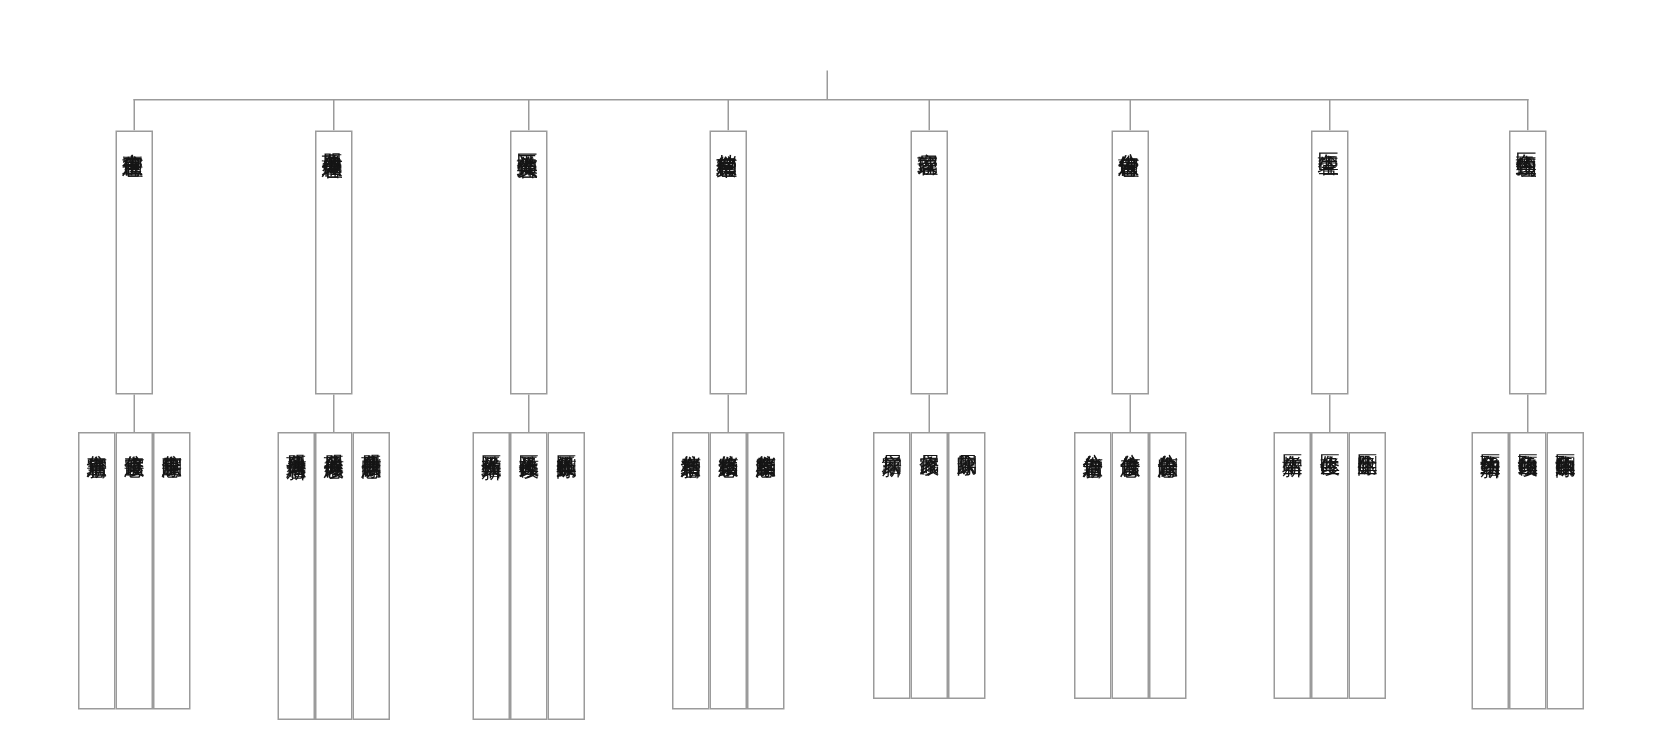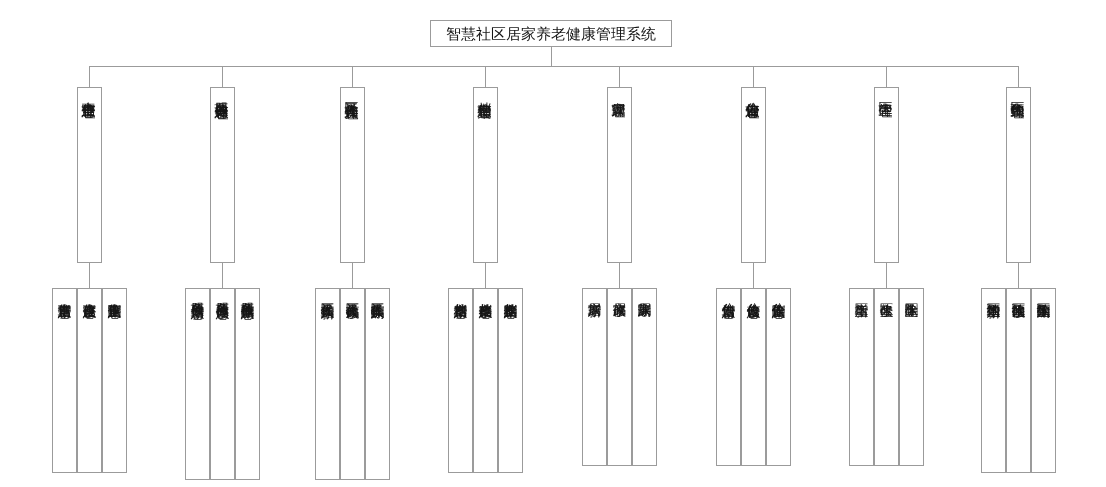--- a/index.html
+++ b/index.html
@@ -78,23 +78,20 @@
     background:#9b9b9b;
   }
   .ln.h{height:1px;}
   .ln.v{width:1px;}
 </style>
 </head>
 <body>
 
 <div id="canvas">
 
-  <div class="box" id="root-box">
-    <span class="txt">智慧社区居家养老健康管理系统</span>
-  </div>
 
   <div class="ln v" style="left:551px;top:47px;height:19px;"></div>
 
   <div class="ln h" style="left:89px;top:66px;width:930px;"></div>
 
   <div class="ln v" style="left:89px;top:66px;height:21px;"></div>
   <div class="ln v" style="left:222px;top:66px;height:21px;"></div>
   <div class="ln v" style="left:352px;top:66px;height:21px;"></div>
   <div class="ln v" style="left:485px;top:66px;height:21px;"></div>
   <div class="ln v" style="left:619px;top:66px;height:21px;"></div>

